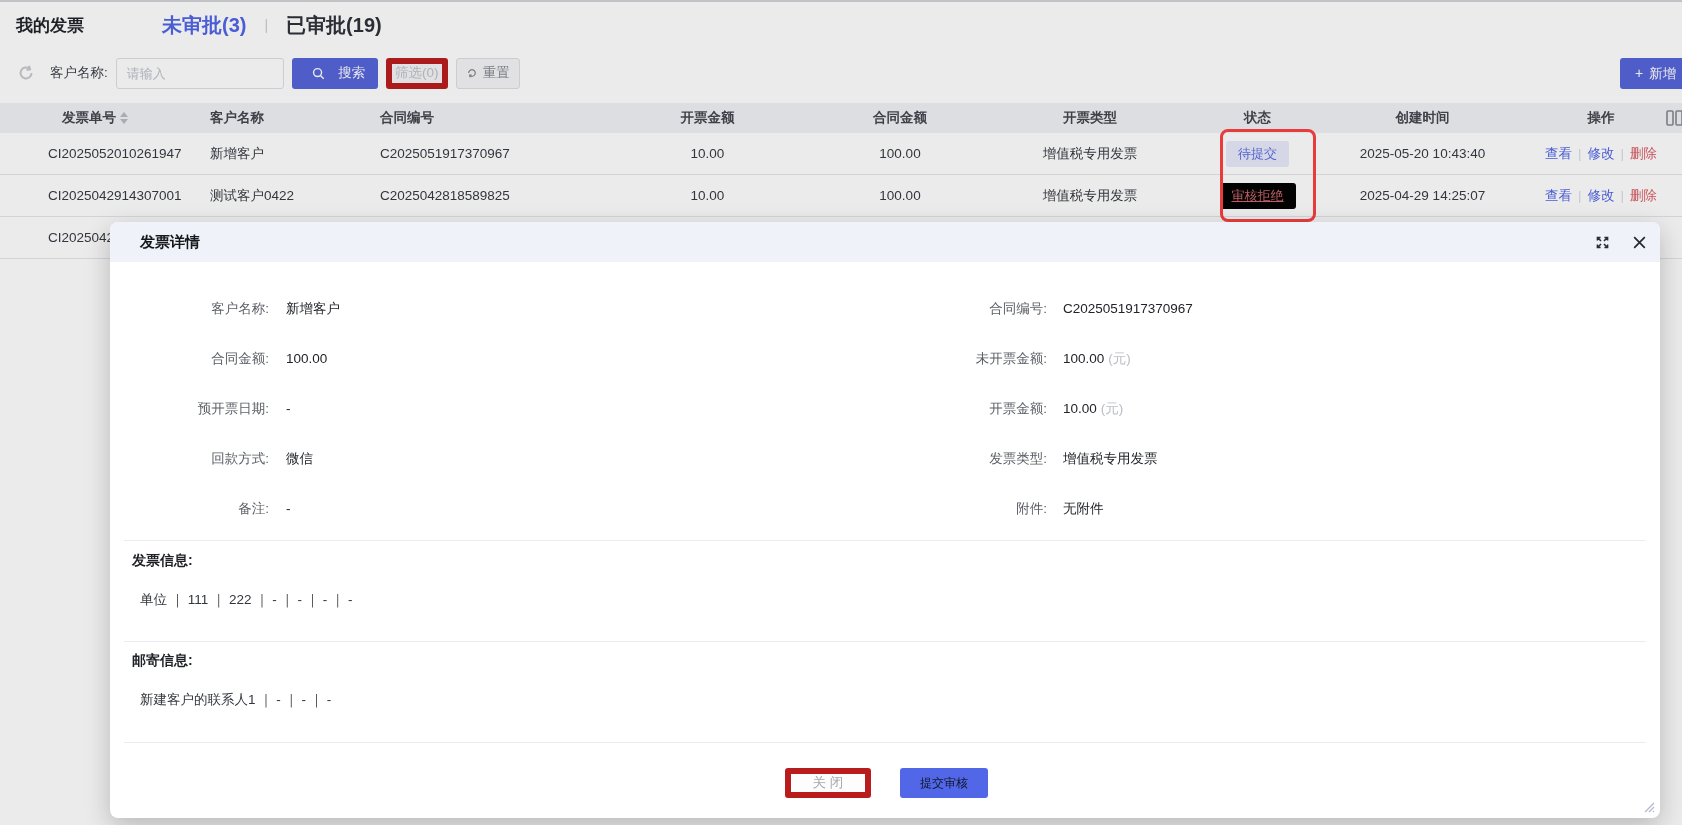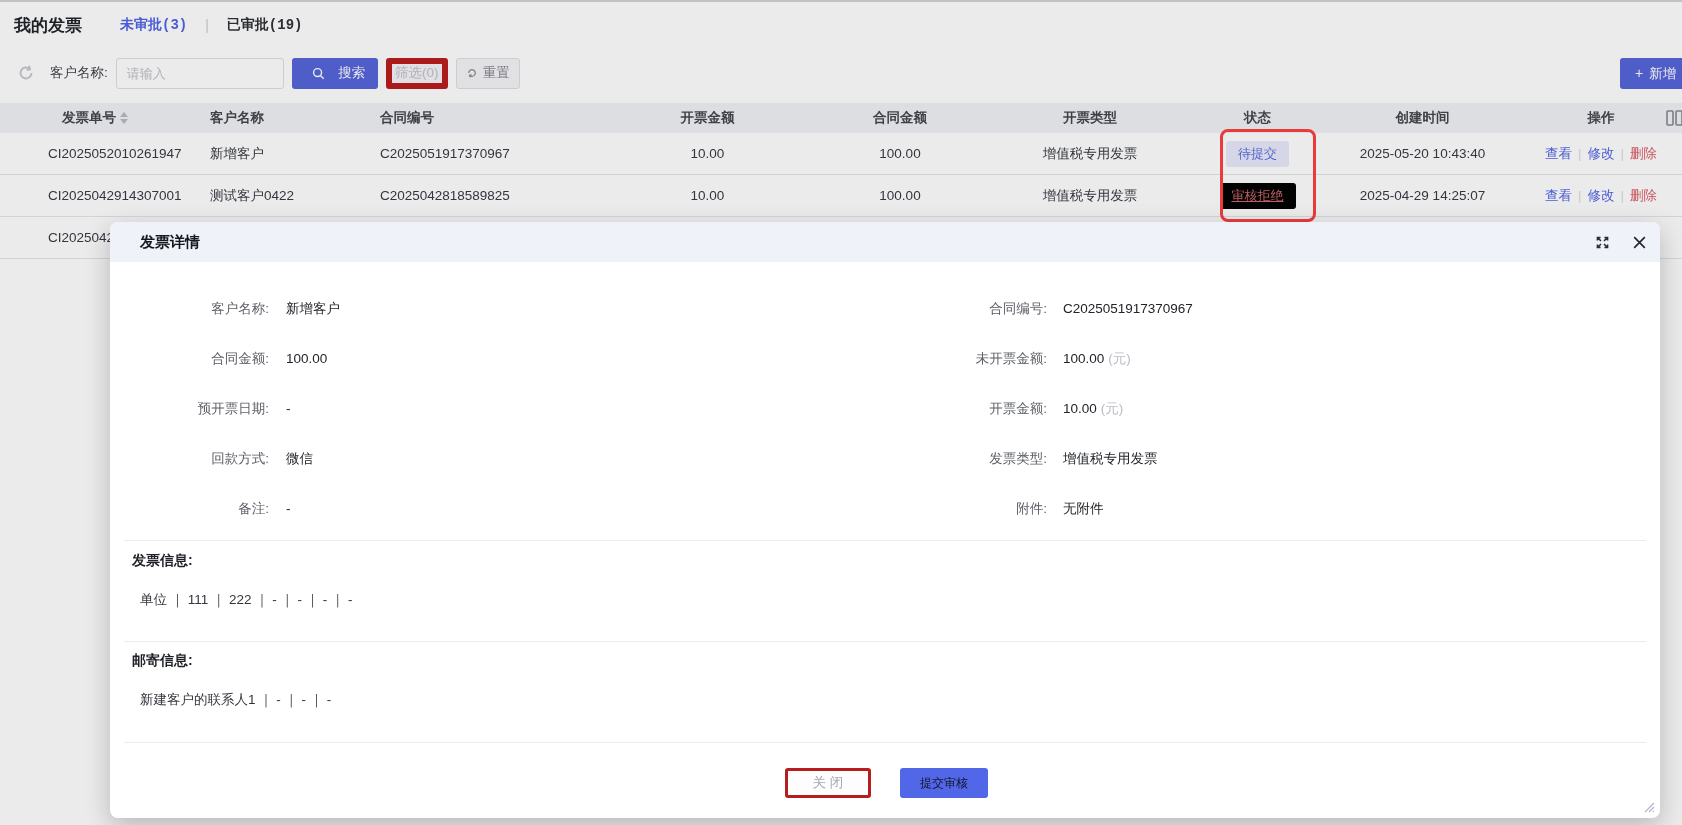--- a/index.html
+++ b/index.html
@@ -4,24 +4,24 @@
 <style>
   * { margin:0; padding:0; box-sizing:border-box; }
   html,body { background:#cfd0d3; }
   body { font-family:"Liberation Sans","DejaVu Sans",sans-serif; }
   #app { position:relative; width:1682px; height:825px; overflow:hidden; background:#ffffff; }
 
   
   .topstrip { position:absolute; top:0; left:0; right:0; height:2px; background:#d2d3d6; }
 
   
-  .titlebar { position:absolute; top:2px; left:14px; right:0; height:46px; display:flex; align-items:center; background:#fff; }
+  .titlebar { position:absolute; top:2px; left:0; right:0; height:46px; display:flex; align-items:center; padding-left:16px; background:#fff;gap:40px; }
   .page-title { font-size:17px; font-weight:bold; color:#1f2127; }
   .tabs { display:flex; align-items:center; margin-left:38px; }
-  .tab { font-size:14px; font-weight:bold; color:#2f3138; cursor:pointer;font-family:Liberation Mono, monospace; }
+  .tab { font-size:20px; font-weight:bold; color:#2f3138; cursor:pointer; }
   .tab.active { color:#5064e5; }
   .tab-sep { color:#c9cbd0; margin:0 18px; font-size:14px; }
 
   
   .filterbar { position:absolute; top:52px; left:0; right:0; height:42px; display:flex; align-items:center; padding-left:16px; background:#fff; }
   .refresh-ic { width:20px; height:20px; margin-right:14px; cursor:pointer; }
   .filter-label { font-size:13.5px; color:#3c3f46; margin-right:8px; }
   .filter-input { width:168px; height:31px; border:1px solid #dcdfe6; border-radius:3px; padding:0 10px; font-size:13px; color:#333; background:#fff; outline:none; }
   .filter-input::placeholder { color:#bfc2c9; }
   .btn { height:31px; border:none; border-radius:3px; font-size:13.5px; display:inline-flex; align-items:center; justify-content:center; cursor:pointer; }
@@ -67,21 +67,21 @@
   .f-label { position:absolute; left:0; width:100px; text-align:right; color:#5c5f66; }
   .f-value { position:absolute; left:117px; color:#222429; }
   .f-label-r { position:absolute; left:758px; width:120px; text-align:right; color:#5c5f66; }
   .f-value-r { position:absolute; left:894px; color:#222429; }
   .unit { color:#b9bcc4; margin-left:4px; }
 
   .m-divider { position:absolute; left:14px; right:14px; height:1px; background:#ebedf0; }
   .sec-heading { position:absolute; left:22px; height:20px; line-height:20px; font-size:14px; font-weight:bold; color:#1f2127; }
   .sec-line { position:absolute; left:30px; height:20px; line-height:20px; font-size:13.5px; color:#33363c; }
 
-  .btn-close { position:absolute; left:675px; top:546px; width:86px; height:30px; background:#fdfdfe; border:3px solid #b91c1c; border-radius:3px; color:#a5a8b0; font-size:13.5px; cursor:pointer; }
+  .btn-close { position:absolute; left:675px; top:546px; width:86px; height:30px; background:#fdfdfe; border:6px solid #b91c1c; border-radius:3px; color:#a5a8b0; font-size:13.5px; cursor:pointer; }
   .btn-submit { position:absolute; left:790px; top:546px; width:88px; height:30px; background:#5266e8; border:none; border-radius:3px; color:#0f172a; font-size:12px; cursor:pointer; }
   .resize-handle { position:absolute; right:5px; bottom:5px; width:14px; height:14px; cursor:nwse-resize; }
 </style>
 </head>
 <body>
 
 <div id="app">
   <div class="topstrip"></div>
 
   <header class="titlebar">

